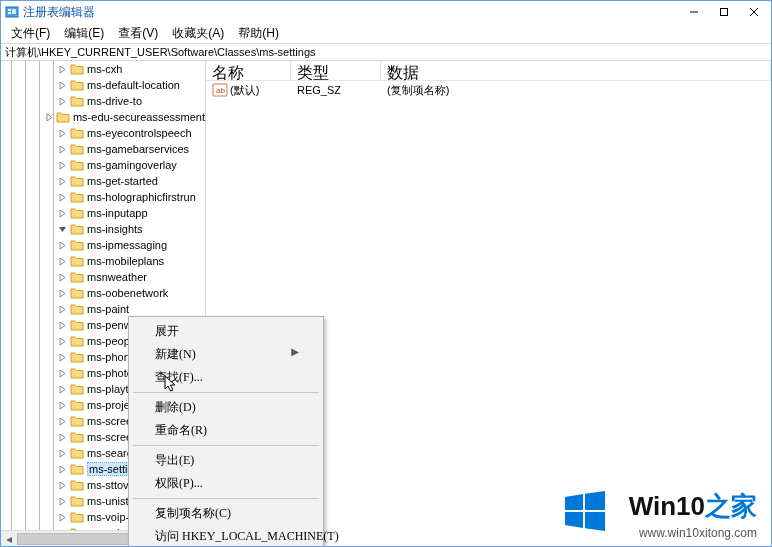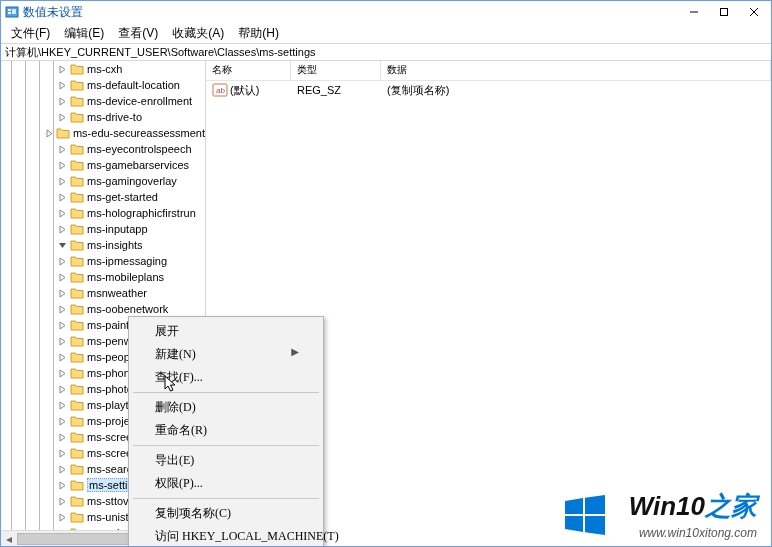--- a/index.html
+++ b/index.html
@@ -29,34 +29,34 @@
   .folder-icon { width: 14px; height: 12px; display:inline-flex; align-items:center; justify-content:center; margin-right: 3px; }
   .folder-icon svg { width:14px; height:12px; }
   .node-label { font-size: 11px; color:#000; }
   .selected > .node-label { background: #cde8ff; border: 1px dotted #6aa9e6; padding: 0 1px; }
   
   .guides { position:absolute; left:0; top:0; bottom:0; pointer-events:none; }
   .guide-v { position:absolute; top:0; bottom:0; border-left:1px solid #b9b9b9; }
   
   .list-pane { flex:1; display:flex; flex-direction:column; background:#fff; }
   .list-header { height: 20px; display:flex; border-bottom:1px solid #e5e5e5; }
-  .col-h { padding: 2px 6px; border-right:1px solid #e5e5e5; font-size:10px; color:#000; }
+  .col-h { padding: 2px 6px; border-right:1px solid #e5e5e5; font-size:16px; color:#000; }
   .list-body { flex:1; position:relative; }
   .list-row { display:flex; align-items:center; height:18px; }
   .cell { padding: 0 6px; font-size:11px; color:#000; }
   .val-icon { width:16px; height:14px; display:inline-flex; align-items:center; justify-content:center; margin-right:2px; }
   
   .context-menu { position:absolute; background:#f2f2f2; border:1px solid #b5b5b5; box-shadow: 2px 2px 4px rgba(0,0,0,0.25); padding: 3px 2px; font-size: 12px; color:#000; z-index: 50; }
   .cm-item { padding: 3px 22px 3px 24px; display:flex; justify-content:space-between; white-space:nowrap;font-family:Liberation Serif, serif; }
   .cm-sep { height:1px; background:#c8c8c8; margin: 3px 2px; }
   .cm-arrow { margin-left: 30px; font-size:10px; color:#555; }
   
   .cursor-arrow { position:absolute; z-index:60; pointer-events:none; }
   
-  .watermark { position:absolute; right: 14px; bottom: 6px; text-align:right; display:flex; align-items:center; gap:22px; z-index:40;font-style:italic; }
+  .watermark { position:absolute; right: 14px; bottom: 6px; text-align:right; display:flex; align-items:flex-start; gap:22px; z-index:40; }
   .win-logo { width:44px; height:44px; }
   .wm-text .big { font-size: 26px; font-weight: 700; color:#111; }
   .wm-text .big .accent { color:#0078d7; }
   .wm-text .small { font-size: 12px; color:#555; margin-top:2px; }
   
   .hscroll { position:absolute; left:0; right:0; bottom:0; height:16px; background:#f0f0f0; border-top:1px solid #dcdcdc; display:flex; align-items:center; }
   .hscroll .track { flex:1; height:14px; margin:0 16px; position:relative; }
   .hscroll .thumb { position:absolute; left:0; width:70%; top:1px; bottom:1px; background:#cdcdcd; border:1px solid #b8b8b8; }
   .hscroll .btn { width:16px; height:16px; display:flex; align-items:center; justify-content:center; color:#666; position:absolute; top:0; }
   .hscroll .btn.left { left:0; } .hscroll .btn.right { right:0; }
@@ -69,21 +69,21 @@
   <div class="titlebar">
     <div class="titlebar-left">
       <span class="app-icon">
         <svg viewBox="0 0 14 14">
             <rect x="1" y="2" width="12" height="10" fill="#4aa3e8" stroke="#1c6cb3"></rect>
             <rect x="3" y="4" width="3" height="2" fill="#fff"></rect>
             <rect x="3" y="7" width="3" height="2" fill="#fff"></rect>
             <rect x="7" y="4" width="4" height="5" fill="#cfe8fb"></rect>
           </svg>
       </span>
-      <span class="title-text">数值未设置</span>
+      <span class="title-text">注册表编辑器</span>
     </div>
     <div class="window-controls">
       <div class="win-btn">
           <svg viewBox="0 0 10 10">
             <line x1="1" y1="5" x2="9" y2="5" stroke="#000" stroke-width="1"></line>
           </svg>
         </div>
       <div class="win-btn">
           <svg viewBox="0 0 10 10">
             <rect x="1.5" y="1.5" width="7" height="7" fill="none" stroke="#000" stroke-width="1"></rect>
@@ -140,34 +140,20 @@
               <svg viewBox="0 0 9 9">
                 <path d="M2 1 L7 4.5 L2 8 Z" fill="none" stroke="#888"></path>
               </svg>
             </span>
             <span class="folder-icon">
               <svg viewBox="0 0 14 12">
                 <path d="M1 2 L5 2 L6.5 3.5 L13 3.5 L13 11 L1 11 Z" fill="#ffd97a" stroke="#c9a32b"></path>
               </svg>
             </span>
             <span class="node-label">ms-default-location</span>
-          </div>
-          <div class="tree-item">
-            <span class="indent" style="width:56px"></span>
-            <span class="expander">
-              <svg viewBox="0 0 9 9">
-                <path d="M2 1 L7 4.5 L2 8 Z" fill="none" stroke="#888"></path>
-              </svg>
-            </span>
-            <span class="folder-icon">
-              <svg viewBox="0 0 14 12">
-                <path d="M1 2 L5 2 L6.5 3.5 L13 3.5 L13 11 L1 11 Z" fill="#ffd97a" stroke="#c9a32b"></path>
-              </svg>
-            </span>
-            <span class="node-label">ms-device-enrollment</span>
           </div>
           <div class="tree-item">
             <span class="indent" style="width:56px"></span>
             <span class="expander">
               <svg viewBox="0 0 9 9">
                 <path d="M2 1 L7 4.5 L2 8 Z" fill="none" stroke="#888"></path>
               </svg>
             </span>
             <span class="folder-icon">
               <svg viewBox="0 0 14 12">

